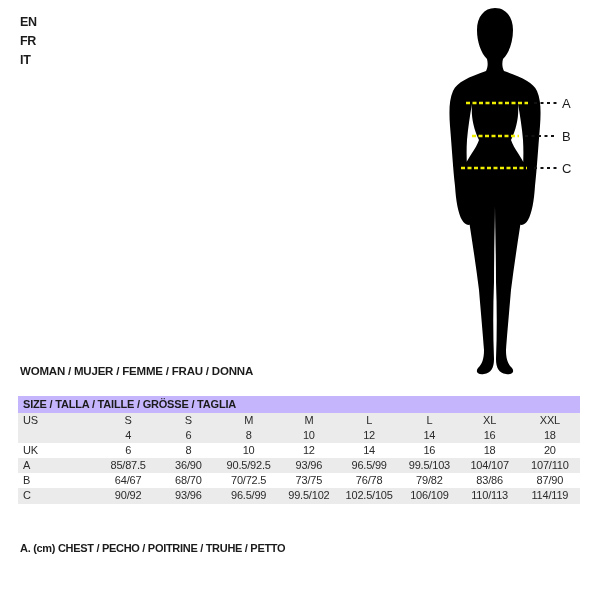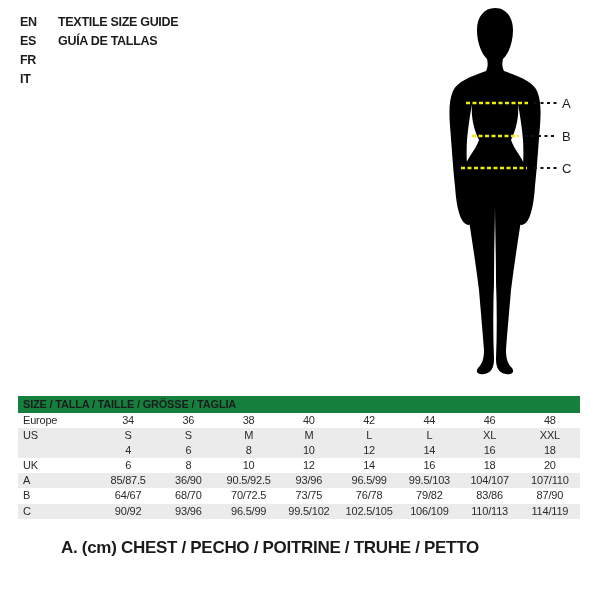--- a/index.html
+++ b/index.html
@@ -16,45 +16,40 @@
   .figure-svg{position:absolute;left:400px;top:0;width:200px;height:380px;}
   .figure-label{font-family:"Liberation Sans",sans-serif;font-size:13px;fill:#1b1b1b;}
 
   
   .section-title{position:absolute;left:20px;top:365px;font-weight:bold;
                  font-size:11.5px;letter-spacing:-0.2px;}
 
   
   .size-table{position:absolute;left:18px;top:396px;width:562px;
               font-size:11px;letter-spacing:-0.2px;color:#2b2b2b;}
-  .table-header{background:#15803d;height:17px;line-height:17px;padding-left:5px;
+  .table-header{background:#c4b5fd;height:17px;line-height:17px;padding-left:5px;
                 font-weight:bold;color:#1b1b1b;}
   .trow{display:grid;grid-template-columns:80px repeat(8,1fr);height:15.1px;
         line-height:15.1px;}
   .trow.shaded{background:#ebebeb;}
   .tlabel{padding-left:5px;text-align:left;}
   .tcell{text-align:center;}
 
   
   .legend{position:absolute;left:20px;top:540px;font-weight:bold;
-          font-size:17px;line-height:16px;letter-spacing:-0.3px;margin-left:41px;}
+          font-size:11px;line-height:16px;letter-spacing:-0.3px;}
 </style>
 </head>
 <body>
 
 <div class="stage">
 
   <div class="lang-list">
     <div class="lang-row">
         <span class="lang-code">EN</span>
-        <span class="lang-label">TEXTILE SIZE GUIDE</span>
-      </div>
-    <div class="lang-row">
-        <span class="lang-code">ES</span>
-        <span class="lang-label">GUÍA DE TALLAS</span>
       </div>
     <div class="lang-row">
         <span class="lang-code">FR</span>
       </div>
     <div class="lang-row">
         <span class="lang-code">IT</span>
       </div>
   </div>
 
   <svg class="figure-svg" viewBox="0 0 200 380">
@@ -80,35 +75,25 @@
     <line x1="72" y1="136" x2="119" y2="136" stroke-width="2.6" stroke-dasharray="4 2.5" stroke="#f0ee00"></line>
     <line x1="61" y1="168" x2="127" y2="168" stroke-width="2.6" stroke-dasharray="4 2.5" stroke="#f0ee00"></line>
     <line x1="134" y1="103" x2="157" y2="103" stroke-width="2" stroke-dasharray="3 3.5" stroke="#111111"></line>
     <line x1="125" y1="136" x2="157" y2="136" stroke-width="2" stroke-dasharray="3 3.5" stroke="#111111"></line>
     <line x1="134" y1="168" x2="157" y2="168" stroke-width="2" stroke-dasharray="3 3.5" stroke="#111111"></line>
     <text class="figure-label" x="162" y="108">A</text>
     <text class="figure-label" x="162" y="141">B</text>
     <text class="figure-label" x="162" y="173">C</text>
   </svg>
 
+  <div class="section-title">WOMAN / MUJER / FEMME / FRAU / DONNA</div>
 
   <div class="size-table">
     <div class="table-header">SIZE / TALLA / TAILLE / GRÖSSE / TAGLIA</div>
 
-    <div class="trow">
-      <span class="tlabel">Europe</span>
-      <span class="tcell">34</span>
-        <span class="tcell">36</span>
-        <span class="tcell">38</span>
-        <span class="tcell">40</span>
-        <span class="tcell">42</span>
-        <span class="tcell">44</span>
-        <span class="tcell">46</span>
-        <span class="tcell">48</span>
-    </div>
 
     <div class="trow shaded">
       <span class="tlabel">US</span>
       <span class="tcell">S</span>
         <span class="tcell">S</span>
         <span class="tcell">M</span>
         <span class="tcell">M</span>
         <span class="tcell">L</span>
         <span class="tcell">L</span>
         <span class="tcell">XL</span>

